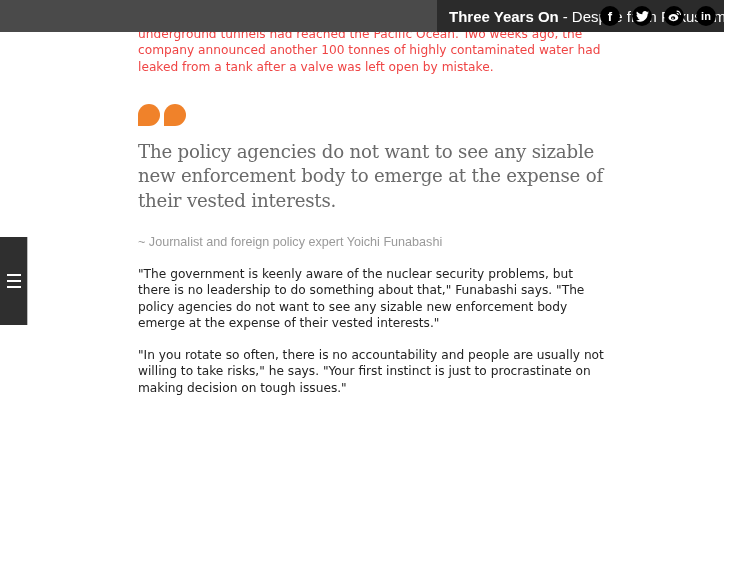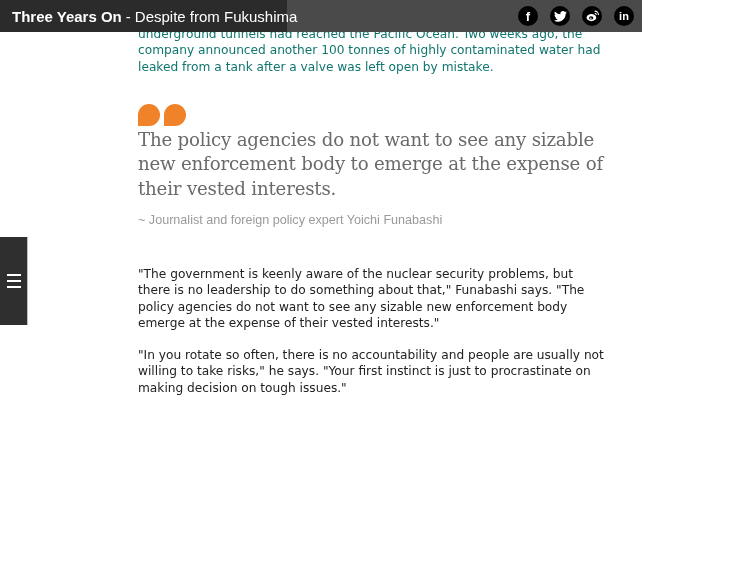--- a/index.html
+++ b/index.html
@@ -5,22 +5,22 @@
     * { margin: 0; padding: 0; box-sizing: border-box; }
     html, body {
       width: 750px; height: 563px; overflow: hidden;
       background: #ffffff;
       font-family: "DejaVu Sans", sans-serif;
     }
     .page { position: relative; width: 750px; height: 563px; overflow: hidden; background: #fff; }
 
     
     .header {
-      position: absolute; left: 0; top: 0; width: 642px; height: 32px;
-      background: #4a4a4a; z-index: 10; display: flex; align-items: center;
+      position: absolute; left: 0; top: 0; width: 724px; height: 32px;
+      background: #4a4a4a; z-index: 10; display: flex; align-items: center; justify-content: flex-end;
     }
     .header-title-block {
       height: 32px; width: 287px; background: #2b2b2b;
       display: flex; align-items: center; padding-left: 12px;
       color: #ffffff; font-family: "Liberation Sans", sans-serif; font-size: 15px;
       white-space: nowrap;
     }
     .header-title-bold { font-weight: bold; }
     .header-title-sep { margin: 0 4px; }
     .header-brand {
@@ -38,38 +38,38 @@
       display: flex; align-items: center; justify-content: center; cursor: pointer;
       color: #fff; font-family: "Liberation Sans", sans-serif; font-weight: bold;
       font-size: 13px; line-height: 1;
     }
     .social-btn.li { font-size: 11px; }
     .social-btn svg { display: block; }
 
     
     .article {
       position: absolute; left: 138px; top: 26px; width: 470px;
-      font-family: "DejaVu Sans", sans-serif; font-size: 12.2px; line-height: 16.3px; color: #0f766e;
+      font-family: "DejaVu Sans", sans-serif; font-size: 12.2px; line-height: 16.3px; color: #ef4444;
     }
     .article p { margin: 0; }
     .para-top { margin-top: 0; }
 
     .quote-block { position: absolute; left: 138px; top: 104px; width: 470px; }
     .quote-mark { display: flex; gap: 4px; height: 24px; }
     .quote-drop {
       width: 22px; height: 22px; background: #f0822a;
       border-radius: 11px 11px 11px 0;
     }
     .quote-text {
-      margin-top: 0;
+      margin-top: 12px;
       font-family: "DejaVu Serif", serif; font-size: 18.2px; line-height: 24.3px; color: #6a6a6a;
       letter-spacing: -0.2px;
     }
     .quote-attrib {
-      margin-top: 12px;
+      margin-top: 22px;
       font-family: "Liberation Sans", sans-serif; font-size: 12.6px; color: #9a9a9a;
     }
 
     .body-paras {
       position: absolute; left: 138px; top: 266px; width: 470px;
       font-family: "DejaVu Sans", sans-serif; font-size: 12.2px; line-height: 16.3px; color: #222;
     }
     .body-paras p { margin-bottom: 16px; }
 
     

